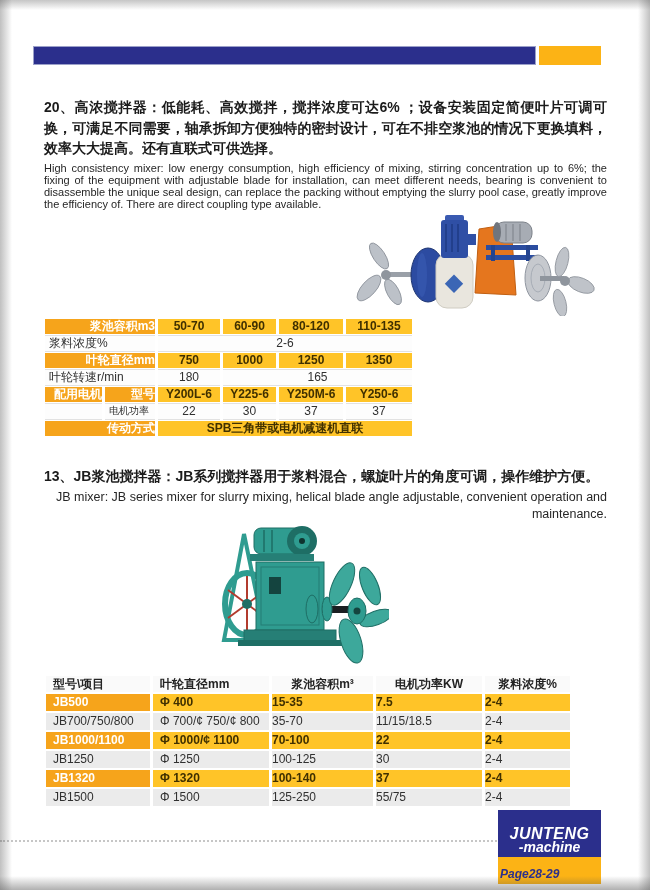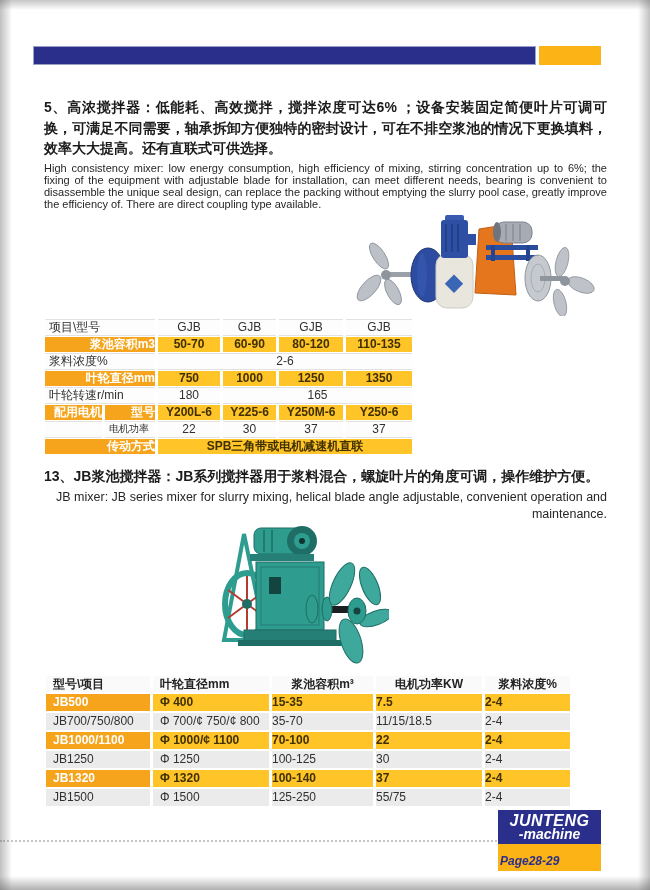--- a/index.html
+++ b/index.html
@@ -43,39 +43,39 @@
   .t2 th{height:16px;font-weight:bold;color:#242424;background:#fafafa;}
   .t2 td{height:17px;}
   .t2 .h-left,.t2 .c-left{text-align:left;padding-left:7px;}
   .t2 .c-mid,.t2 .h-mid{}
   .t2 tr.hl .c-left:first-child{background:#f6a41b;color:#ffffff;font-weight:bold;}
   .t2 tr.hl td{background:#ffc428;color:#403000;font-weight:bold;}
   .t2 tr.alt td{background:#ebebeb;color:#303030;}
 
   .dotline{position:absolute;left:0;top:840px;width:497px;border-top:2px dotted #c6c6c6;z-index:5;}
   .logo{position:absolute;left:498px;top:810px;width:103px;z-index:10;}
-  .logo-blue{background:#2b2f8c;color:#fff;font-style:italic;font-weight:bold;text-align:center;padding:3px 2px 3px 2px;}
+  .logo-blue{background:#2b2f8c;color:#fff;font-style:italic;font-weight:bold;text-align:center;padding:16px 2px 3px 2px;}
   .logo-line1{font-size:16px;letter-spacing:.5px;line-height:15px;}
   .logo-line2{font-size:14px;line-height:13px;}
   .logo-yellow{background:#fcb315;color:#2b2f8c;font-style:italic;font-weight:bold;font-size:12px;text-align:left;padding:10px 6px 3px 2px;line-height:14px;}
 </style>
 </head>
 <body>
 
 <div class="page">
   <div class="edge edge-t"></div>
   <div class="edge edge-b"></div>
   <div class="edge edge-l"></div>
   <div class="edge edge-r"></div>
 
   <div class="bar-blue"></div>
   <div class="bar-yellow"></div>
 
   <div class="sec sec12">
-    <div class="zh">5、高浓搅拌器：低能耗、高效搅拌，搅拌浓度可达6% ；设备安装固定简便叶片可调可换，可满足不同需要，轴承拆卸方便独特的密封设计，可在不排空浆池的情况下更换填料，效率大大提高。还有直联式可供选择。</div>
+    <div class="zh">20、高浓搅拌器：低能耗、高效搅拌，搅拌浓度可达6% ；设备安装固定简便叶片可调可换，可满足不同需要，轴承拆卸方便独特的密封设计，可在不排空浆池的情况下更换填料，效率大大提高。还有直联式可供选择。</div>
     <div class="en">High consistency mixer: low energy consumption, high efficiency of mixing, stirring concentration up to 6%; the fixing of the equipment with adjustable blade for installation, can meet different needs, bearing is convenient to disassemble the unique seal design, can replace the packing without emptying the slurry pool case, greatly improve the efficiency of. There are direct coupling type available.</div>
   </div>
 
   <svg class="photo photo-gjb" width="260" height="104" viewBox="0 0 260 104" role="img">
 
     <rect x="38" y="60" width="44" height="5" fill="#9aa0a8"></rect>
     <g fill="#bcc1c8" stroke="#878d96" stroke-width="0.8">
       <ellipse cx="31" cy="44" rx="6" ry="15" transform="rotate(-33 31 44)"></ellipse>
       <ellipse cx="21" cy="76" rx="7" ry="16" transform="rotate(42 21 76)"></ellipse>
       <ellipse cx="45" cy="80" rx="6" ry="14" transform="rotate(-28 45 80)"></ellipse>
@@ -123,27 +123,20 @@
   <table class="t1">
     <colgroup>
         <col style="width:57px">
         <col style="width:50px">
         <col style="width:62px">
         <col style="width:53px">
         <col style="width:64px">
         <col style="width:66px">
       </colgroup>
     <tbody>
-        <tr>
-      <td class="lblW" colspan="2">项目\型号</td>
-      <td class="valW">GJB</td>
-      <td class="valW">GJB</td>
-      <td class="valW">GJB</td>
-      <td class="valW">GJB</td>
-    </tr>
     <tr>
       <td class="lblO" colspan="2">浆池容积m3</td>
       <td class="valY">50-70</td>
       <td class="valY">60-90</td>
       <td class="valY">80-120</td>
       <td class="valY">110-135</td>
     </tr>
     <tr>
       <td class="lblW" colspan="2">浆料浓度%</td>
       <td class="valW" colspan="4">2-6</td>

